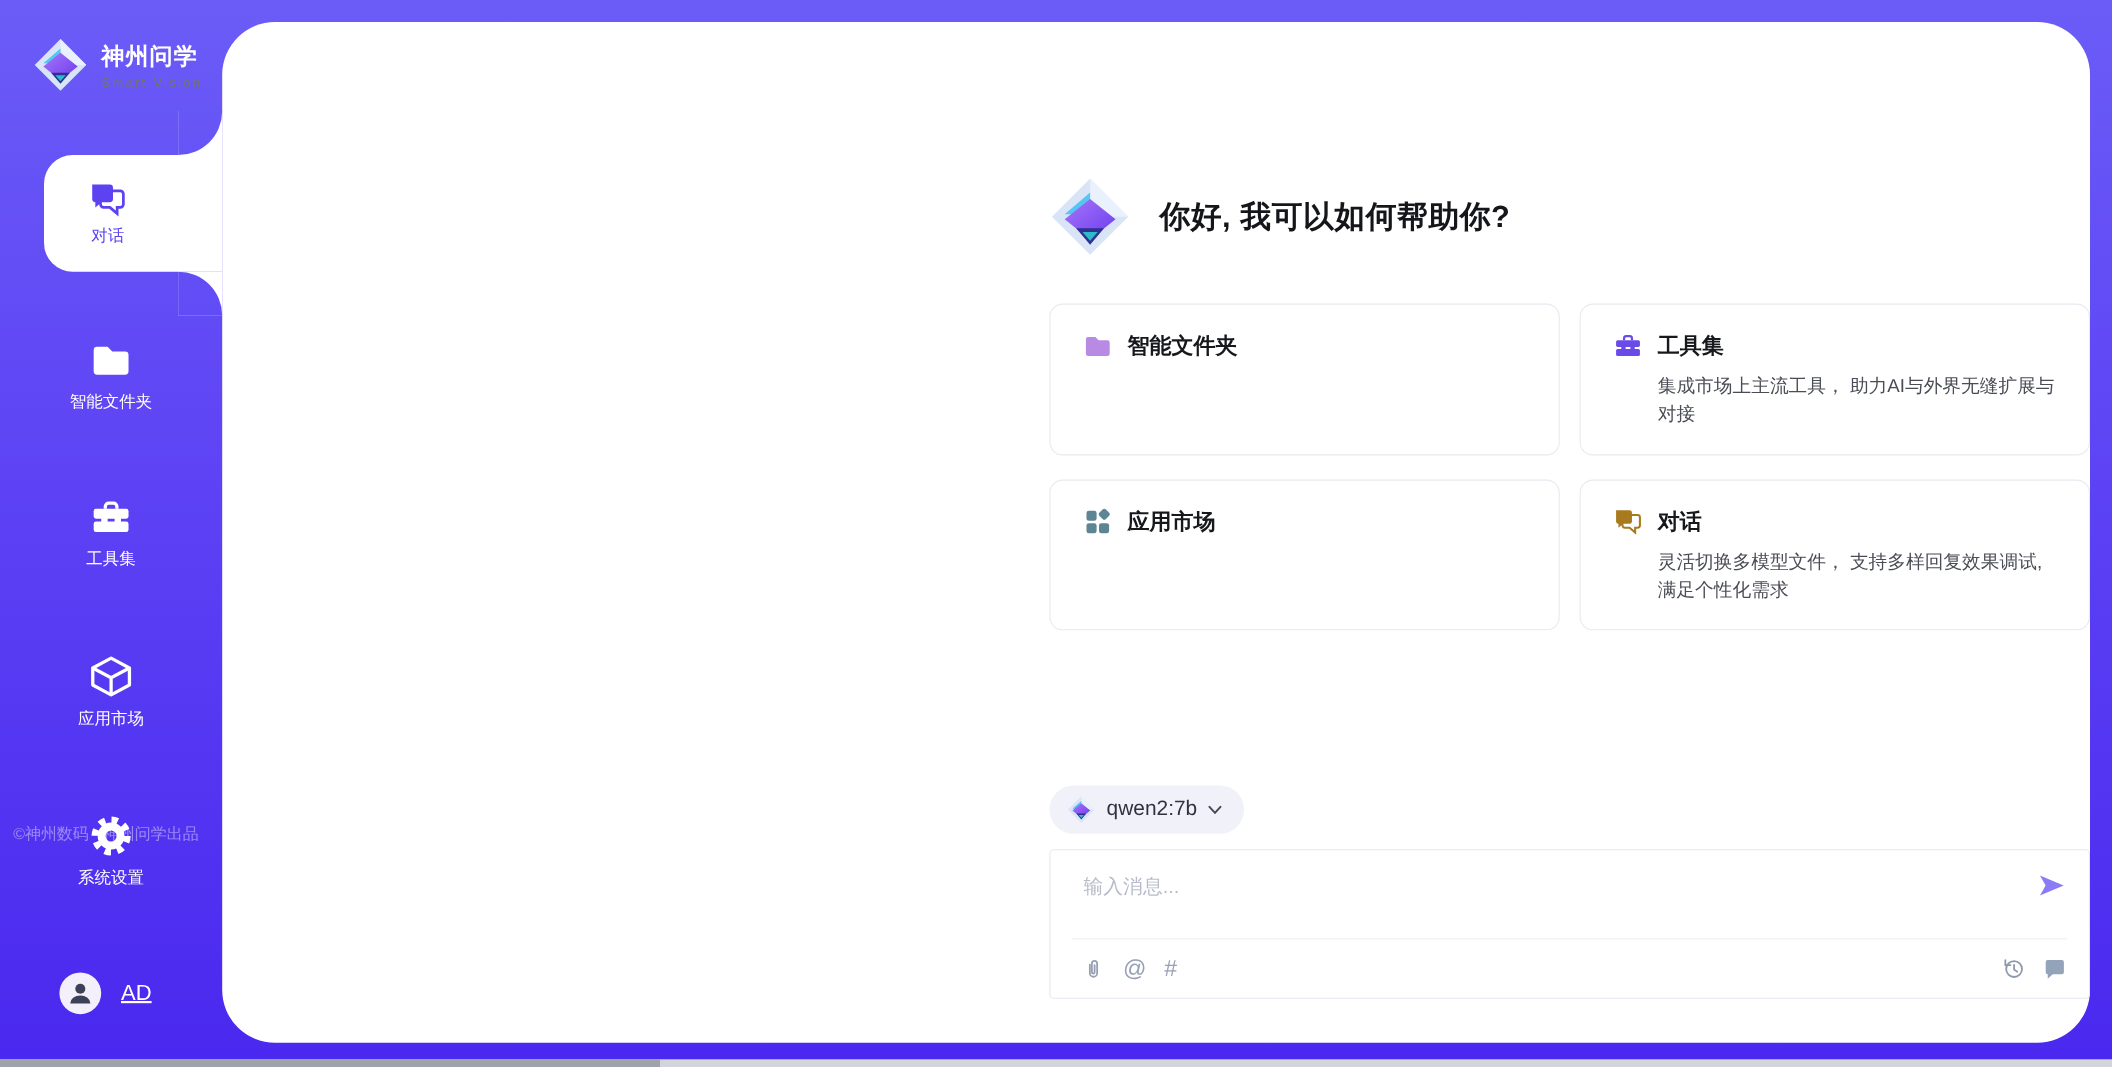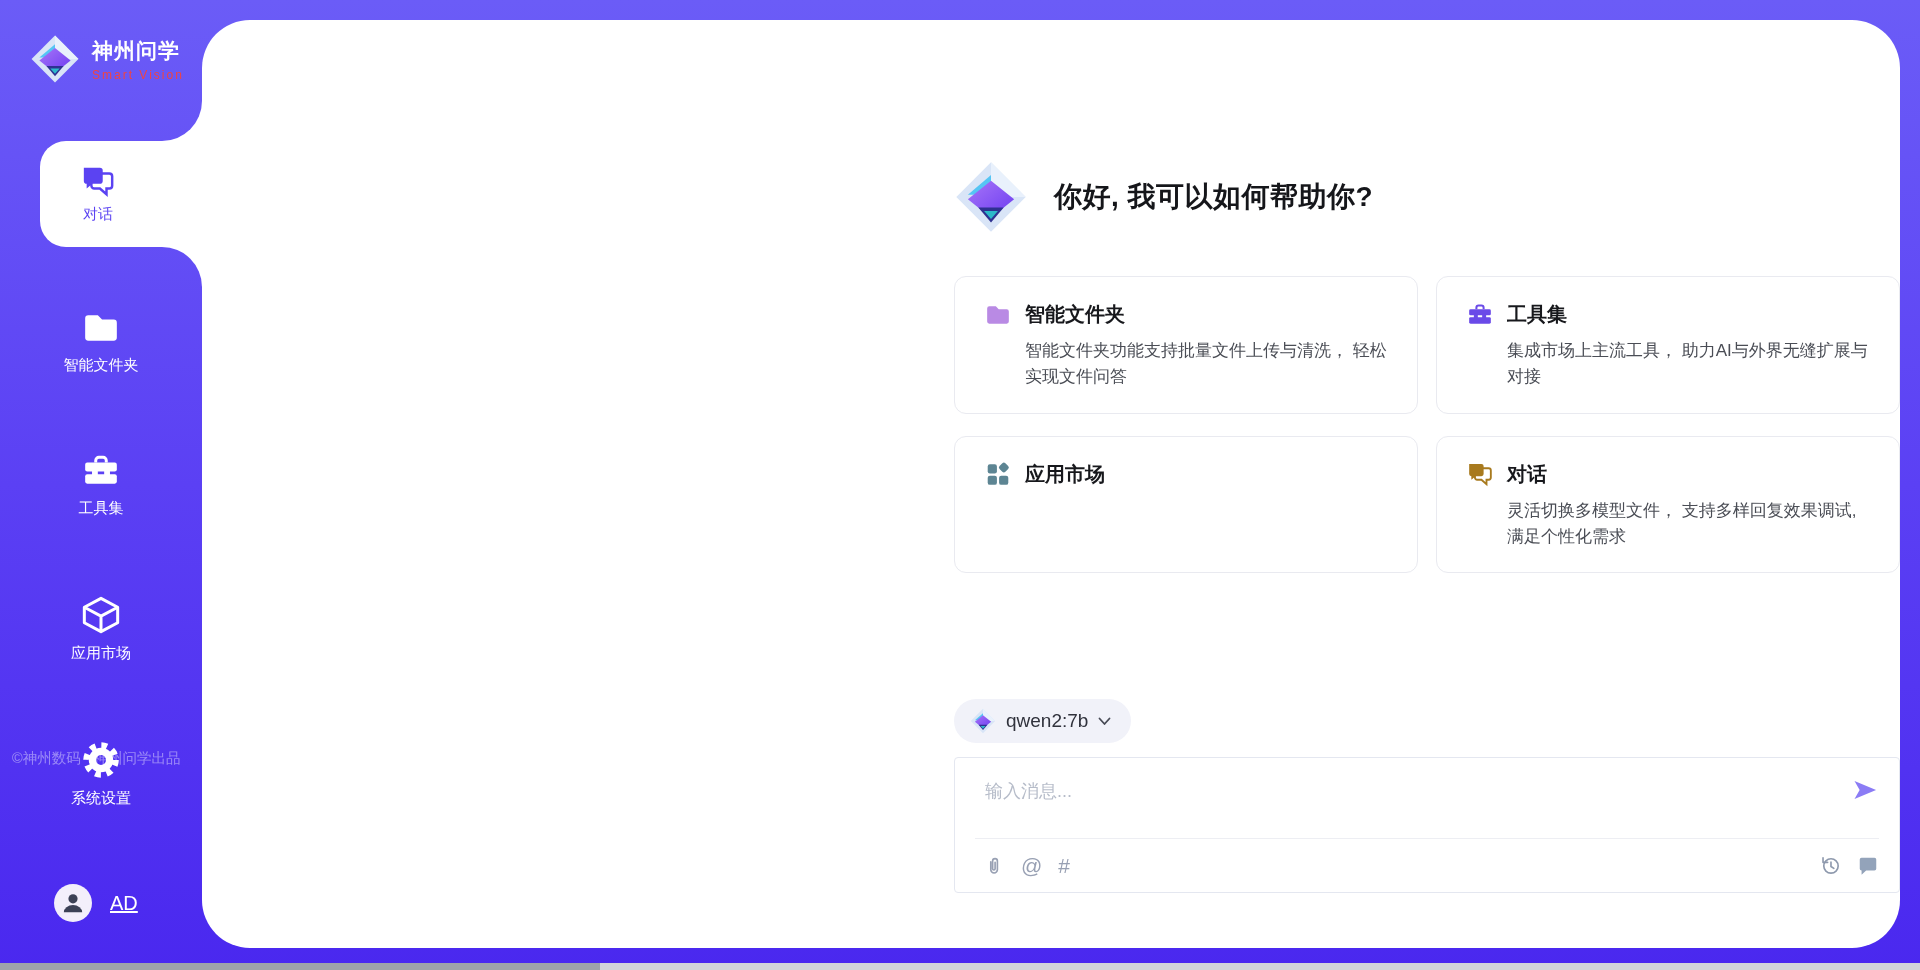--- a/index.html
+++ b/index.html
@@ -13,21 +13,21 @@
   .purple-patch{
     background:linear-gradient(180deg,#6b5cf7 0%,#5b40f4 50%,#4a28ef 100%);
     background-attachment:fixed;
   }
 
   
   .sidebar{ position:absolute; left:0; top:14px; width:202px; height:766px; z-index:3; }
   .logo-block{ position:absolute; top:20px; left:30px; display:flex; align-items:center; gap:12px; }
   .logo-block svg{ width:50px; height:50px; }
   .logo-title{ color:#fff; font-size:21px; font-weight:700; letter-spacing:1px; }
-  .logo-sub{ color:#ef4444; font-size:12px; letter-spacing:2px; margin-top:3px; }
+  .logo-sub{ color:#737373; font-size:12px; letter-spacing:2px; margin-top:3px; }
 
   .nav-active-tab{
     position:absolute; top:127px; left:40px; width:162px; height:106px;
     background:#fff; border-radius:26px 0 0 26px; z-index:4;
     display:flex; flex-direction:column; align-items:center; justify-content:center;
     gap:7px; padding-right:46px; cursor:pointer;
   }
   .fillet{ position:absolute; right:0; width:40px; height:40px; background:#fff; z-index:3; }
   .fillet-top{ top:87px; }
   .fillet-bottom{ top:233px; }
@@ -66,21 +66,21 @@
   .cards-grid{ margin-top:42px; display:grid; grid-template-columns:1fr 1fr; gap:22px 18px; }
   .card{
     border:1px solid #e9eaf0; border-radius:12px; background:#fff;
     padding:24px 28px 22px 30px; cursor:pointer;
   }
   .card-head{ display:flex; align-items:center; gap:14px; }
   .card-head svg{ width:26px; height:26px; flex:0 0 26px; }
   .card-title{ font-size:20px; font-weight:700; color:#17181c; }
   .card-desc{ margin-top:10px; margin-left:40px; font-size:17px; line-height:1.55; color:#4a4d55; }
 
-  .composer{ margin-top:auto; margin-bottom:55px; }
+  .composer{ margin-top:auto; margin-bottom:40px; }
   .model-pill{
     display:inline-flex; align-items:center; gap:10px; height:44px;
     background:#f1f2f9; border-radius:22px; padding:0 20px 0 16px;
     margin-bottom:14px; cursor:pointer;
   }
   .model-pill svg.logo-mini{ width:26px; height:26px; }
   .model-name{ font-size:19px; color:#30323c; }
 
   .input-box{
     position:relative; height:136px; border:1.5px solid #e4e7f0; border-radius:4px; background:#fff;
@@ -224,21 +224,20 @@
     </div>
 
     <div class="cards-grid">
       <div class="card">
         <div class="card-head">
           <svg viewBox="0 0 36 36" style="color:#b98ae4">
               <use href="#folder-glyph"></use>
             </svg>
           <span class="card-title">智能文件夹</span>
         </div>
-        <div class="card-desc">智能文件夹功能支持批量文件上传与清洗， 轻松实现文件问答</div>
       </div>
       <div class="card">
         <div class="card-head">
           <svg viewBox="0 0 36 36" style="color:#6a4ae8">
               <use href="#toolbox-glyph"></use>
             </svg>
           <span class="card-title">工具集</span>
         </div>
         <div class="card-desc">集成市场上主流工具， 助力AI与外界无缝扩展与对接</div>
       </div>

